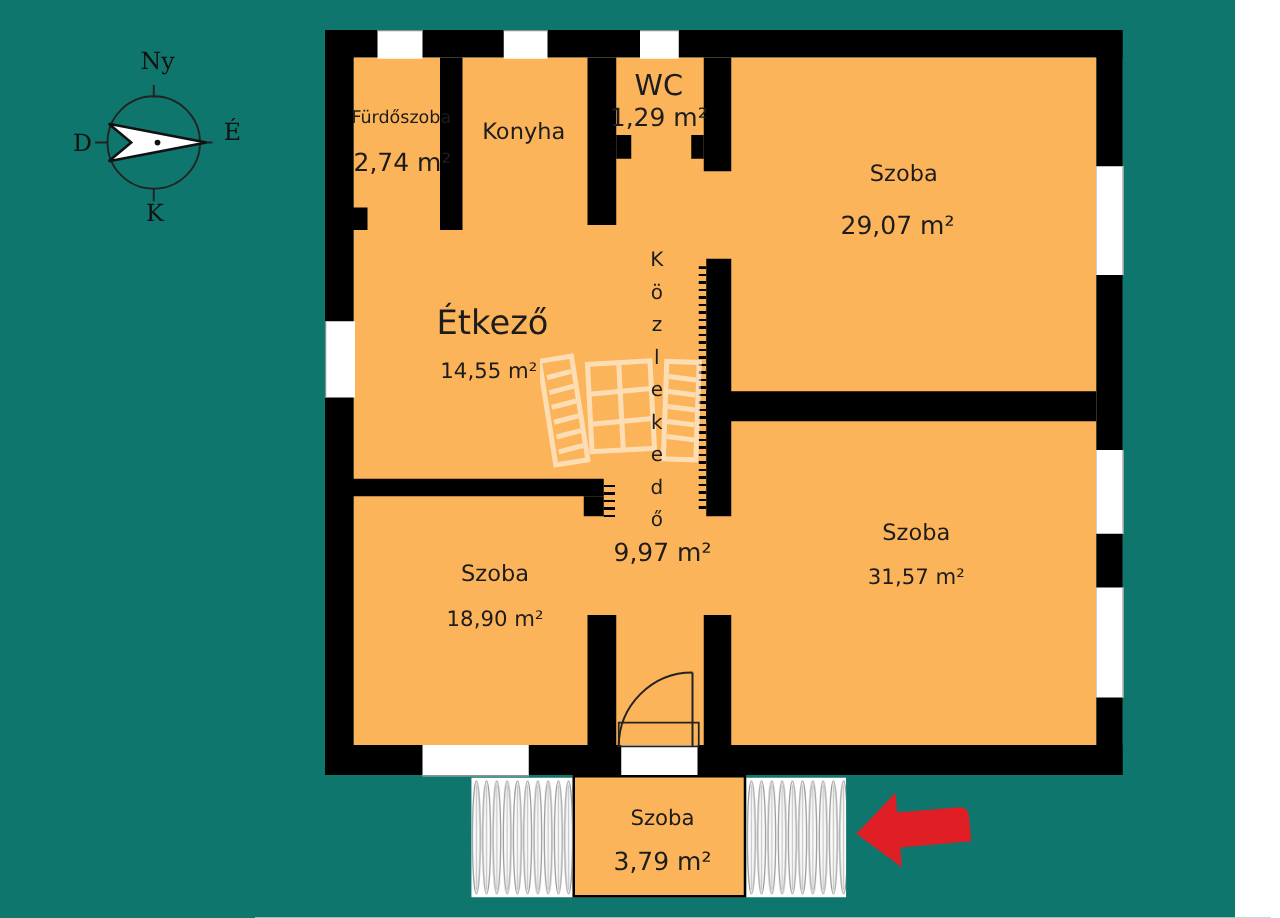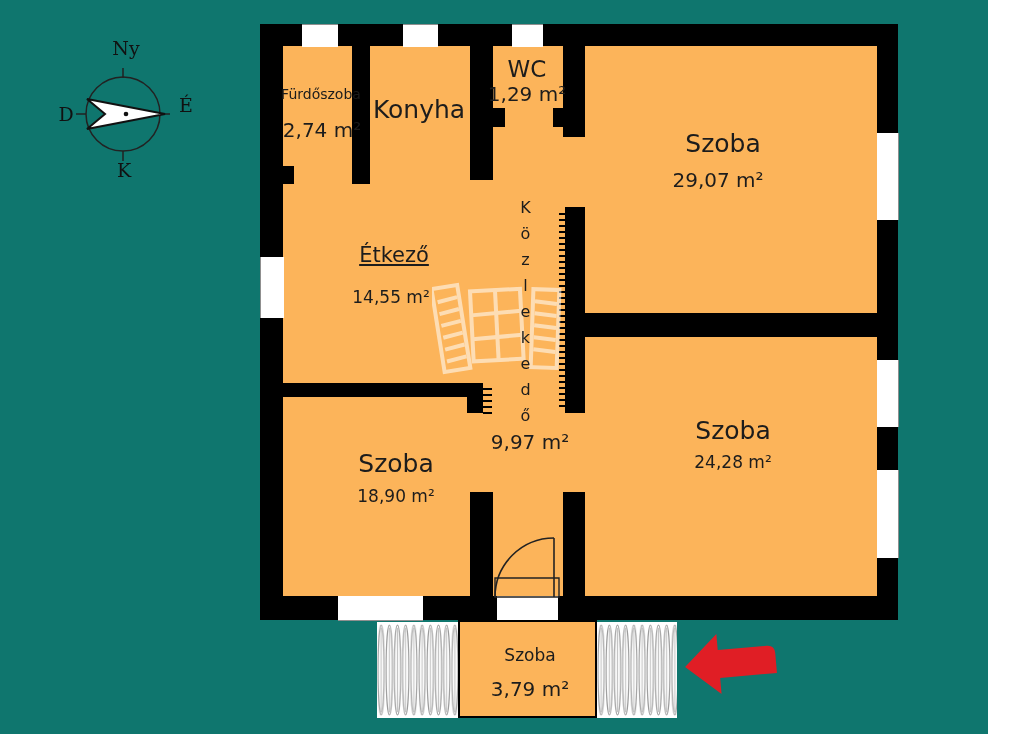--- a/index.html
+++ b/index.html
@@ -7,21 +7,21 @@
          font-family:"DejaVu Sans",sans-serif;color:#1a1a1a;}
   .abs{position:absolute;}
   .wall{position:absolute;background:#000;}
   .room-fill{position:absolute;background:#FCB45A;}
   .win{position:absolute;background:#fff;}
   .win.b-top{border-top:1px solid #8f8f8f;}
   .win.b-left{border-left:1px solid #8f8f8f;}
   .win.b-right{border-right:1px solid #8f8f8f;}
   .win.b-bottom{border-bottom:1px solid #8f8f8f;}
   .lbl{position:absolute;transform:translateX(-50%);white-space:nowrap;color:#1c1c1c;}
-  .name-lg{font-size:25px;}
+  .name-lg{font-size:18px;}
   .name-md{font-size:17px;}
   .name-sm{font-size:14px;}
   .area{font-size:20px;}
   .area-sm{font-size:20px;}
   .vtext{position:absolute;writing-mode:vertical-rl;text-orientation:upright;
          font-size:16px;letter-spacing:7px;color:#1c1c1c;}
   .teeth-v{position:absolute;background:repeating-linear-gradient(180deg,#000 0 2px,transparent 2px 6px);}
   .teeth-h{position:absolute;background:repeating-linear-gradient(180deg,#000 0 2px,transparent 2px 6px);}
   .terrace{position:absolute;background:#FCB45A;border:2px solid #000;box-sizing:border-box;}
   .hatch{position:absolute;}
@@ -104,31 +104,31 @@
   <div class="lbl area-sm" style="left:322px;top:118px;">2,74 m²</div>
 
   <div class="lbl name-lg" style="left:419px;top:95px;">Konyha</div>
 
   <div class="lbl" style="left:527px;top:56px;font-size:23px;">WC</div>
   <div class="lbl area" style="left:527px;top:82px;">1,29 m²</div>
 
   <div class="lbl name-lg" style="left:723px;top:129px;">Szoba</div>
   <div class="lbl area" style="left:718px;top:168px;">29,07 m²</div>
 
-  <div class="lbl" style="left:394px;top:243px;font-size:21px;text-decoration:underline;">Étkező</div>
+  <div class="lbl" style="left:394px;top:243px;font-size:27px;">Étkező</div>
   <div class="lbl name-md" style="left:391px;top:287px;">14,55 m²</div>
 
   <div class="vtext" style="left:516px;top:198px;height:240px;">Közlekedő</div>
   <div class="lbl area" style="left:530px;top:430px;">9,97 m²</div>
 
   <div class="lbl name-lg" style="left:396px;top:449px;">Szoba</div>
   <div class="lbl name-md" style="left:396px;top:486px;">18,90 m²</div>
 
   <div class="lbl name-lg" style="left:733px;top:416px;">Szoba</div>
-  <div class="lbl name-md" style="left:733px;top:452px;">24,28 m²</div>
+  <div class="lbl name-md" style="left:733px;top:452px;">31,57 m²</div>
 
   <div class="terrace" style="left:458px;top:620px;width:139px;height:98px;"></div>
   <div class="lbl name-md" style="left:530px;top:645px;">Szoba</div>
   <div class="lbl area-sm" style="left:530px;top:677px;">3,79 m²</div>
 
   <svg class="hatch" style="left:377px;top:622px;" width="81" height="96">
     <defs>
       <pattern id="loopPat" width="8.2" height="96" patternUnits="userSpaceOnUse">
         <ellipse cx="4.1" cy="48" rx="3.1" ry="45" fill="#fafafa" stroke="#999" stroke-width="1"></ellipse>
         <line x1="4.1" y1="6" x2="4.1" y2="90" stroke="#c6c6c6" stroke-width="1"></line>

